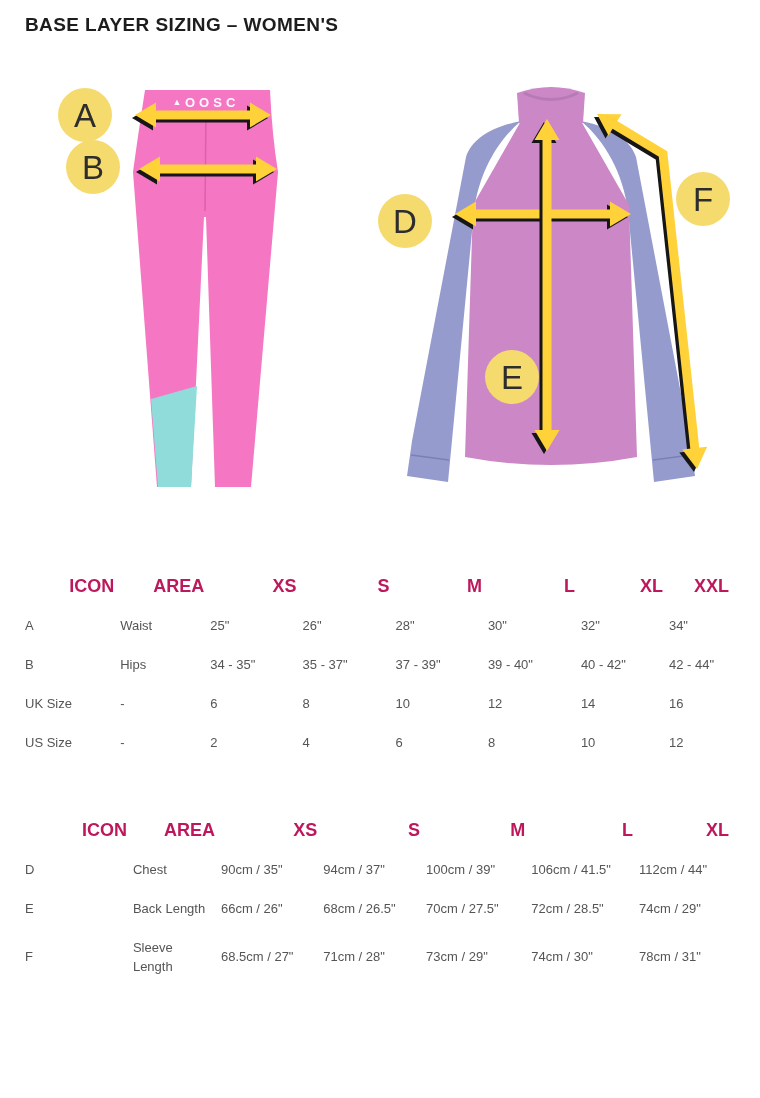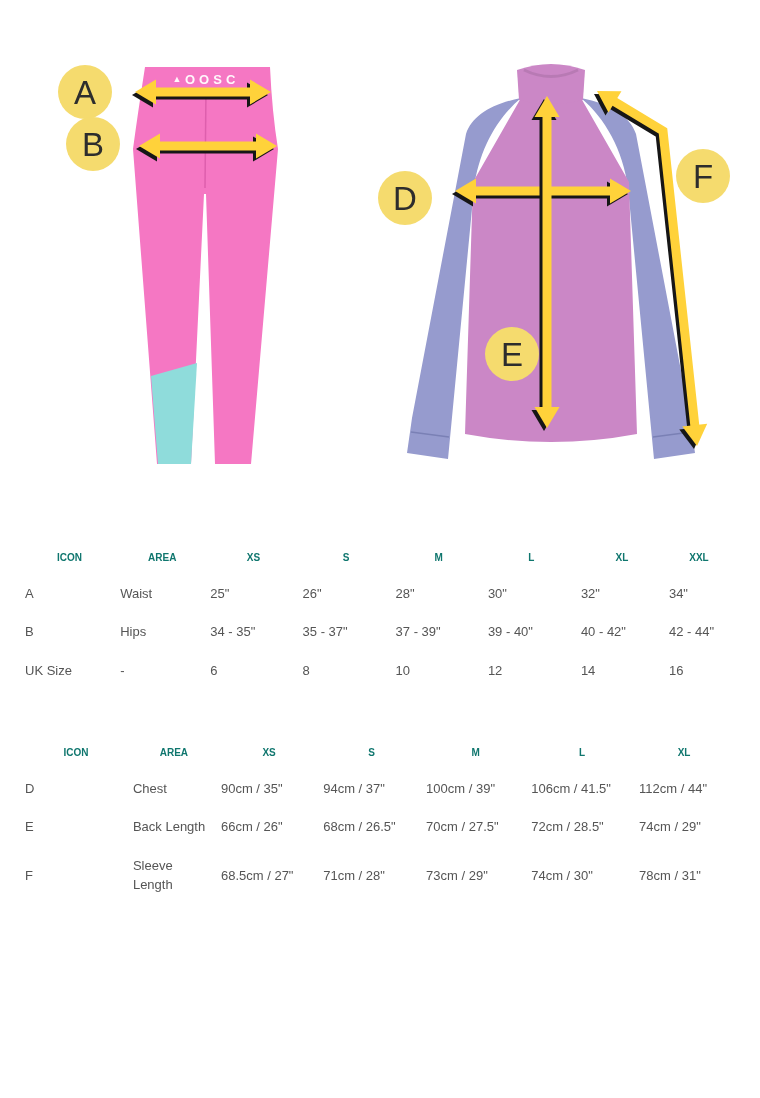--- a/index.html
+++ b/index.html
@@ -26,34 +26,35 @@
   .waistband-mark { font-size:9px; fill:#ffffff; opacity:.95; text-anchor:middle; }
 
   .pants-section { margin-top:68px; }
   .top-section { margin-top:46px; }
   .mobile-note { margin:20px 0 0 0; font-size:13.5px; color:#4b4b4b; line-height:1.35; }
 
   table.size-table {
     width:100%; border-collapse:collapse; margin-top:24px; table-layout:fixed;
   }
   table.size-table th {
-    text-align:center; font-size:10px; font-weight:700; color:#0f766e;
+    text-align:right; font-size:18px; font-weight:700; color:#be185d;
     padding:10px 6px 10px 0; line-height:1.25; vertical-align:middle;
   }
   table.size-table td {
     font-size:13px; font-weight:400; color:#555555;
     padding:10px 6px 10px 0; line-height:1.45; vertical-align:middle;
     overflow-wrap:break-word;
   }
 </style>
 </head>
 <body>
 
 <div class="page">
 
+  <h1 class="section-heading">BASE LAYER SIZING – WOMEN'S</h1>
 
   <div class="figures">
 
     <svg class="fig-leggings" width="255" height="420" viewBox="0 0 255 420">
       <path d="M90,13 L215,13 Q217,58 223,95 L196,410 L160,410 L151,140 L149,140 L136,410 L102,410 L78,95 Q83,58 90,13 Z" fill="var(--leggings_pink)"></path>
       <line x1="151" y1="34" x2="150" y2="134" stroke="var(--leggings_seam)" stroke-width="1.5"></line>
       <path d="M96,322 L142,309 L136,410 L103,410 Z" fill="var(--leggings_teal)"></path>
       <text class="waistband-mark" x="122" y="28">▲</text>
       <text class="waistband-logo" x="130" y="30">OOSC</text>
 
@@ -201,20 +202,30 @@
           <tr>
             <td>UK Size</td>
             <td>-</td>
             <td>6</td>
             <td>8</td>
             <td>10</td>
             <td>12</td>
             <td>14</td>
             <td>16</td>
           </tr>
+          <tr>
+            <td>US Size</td>
+            <td>-</td>
+            <td>2</td>
+            <td>4</td>
+            <td>6</td>
+            <td>8</td>
+            <td>10</td>
+            <td>12</td>
+          </tr>
         </tbody>
     </table>
   </section>
 
   <section class="top-section">
     <table class="size-table">
       <colgroup>
         <col style="width:15.2%">
           <col style="width:12.4%">
           <col style="width:14.4%">

